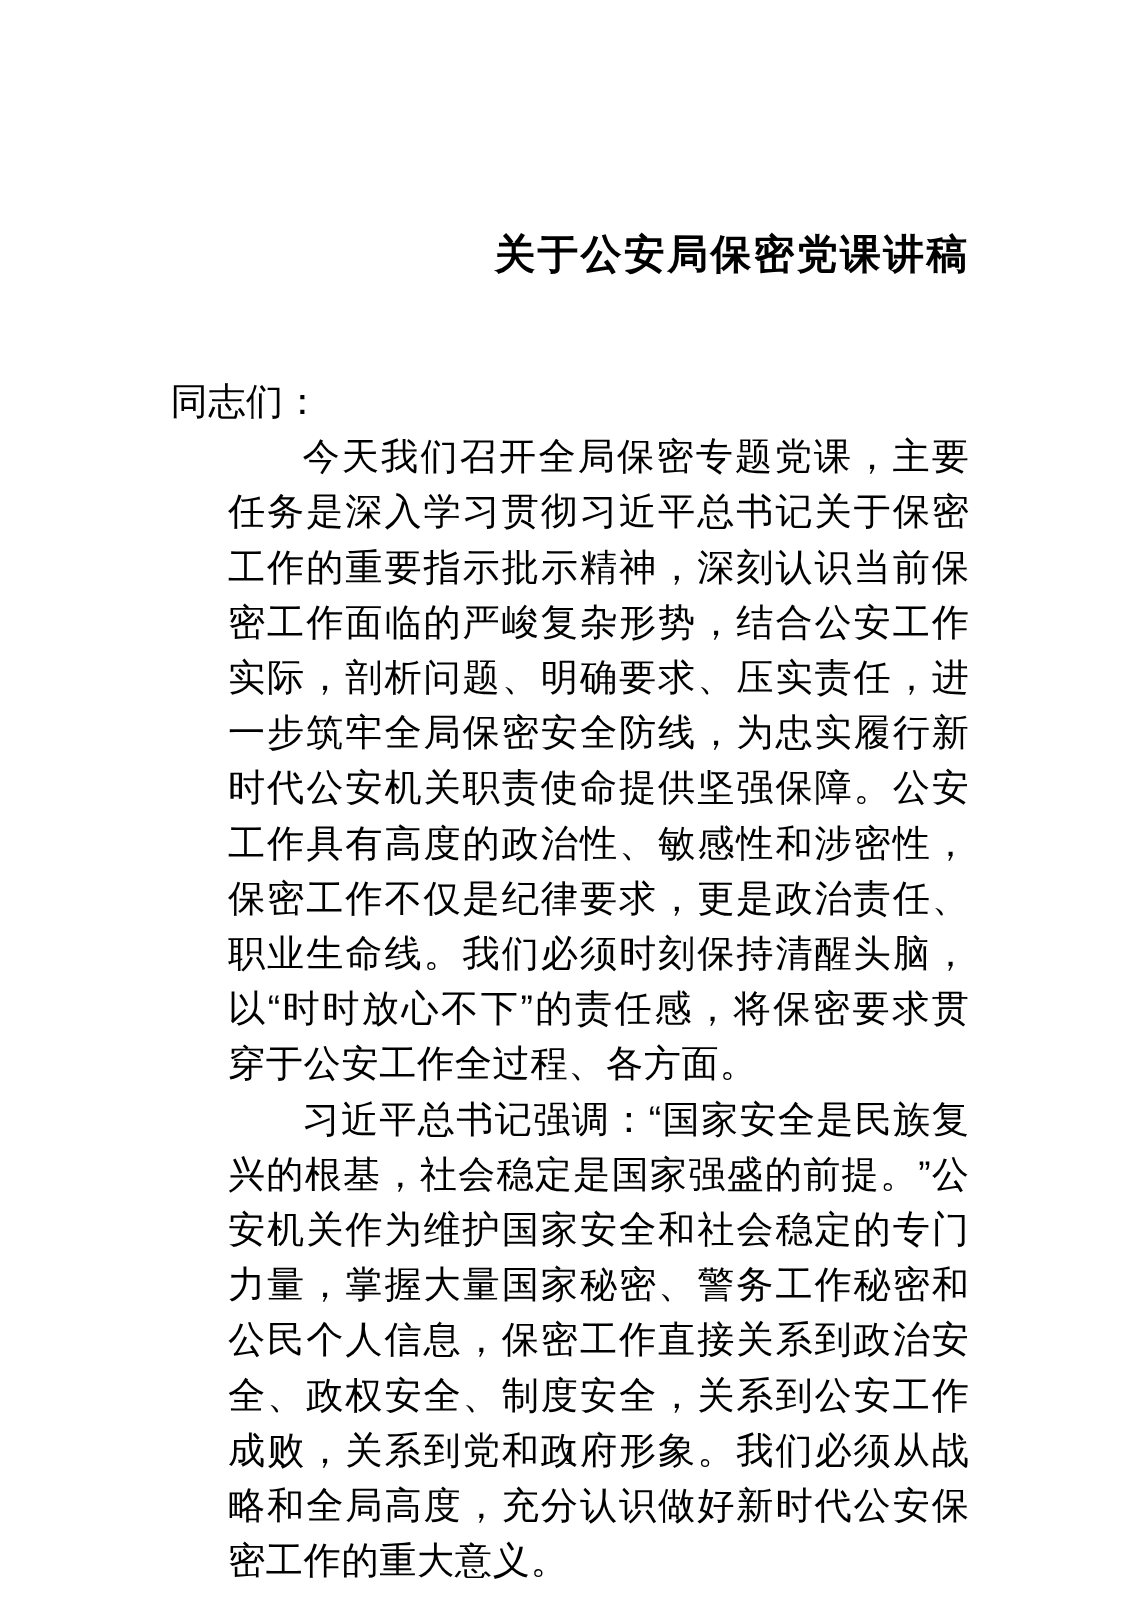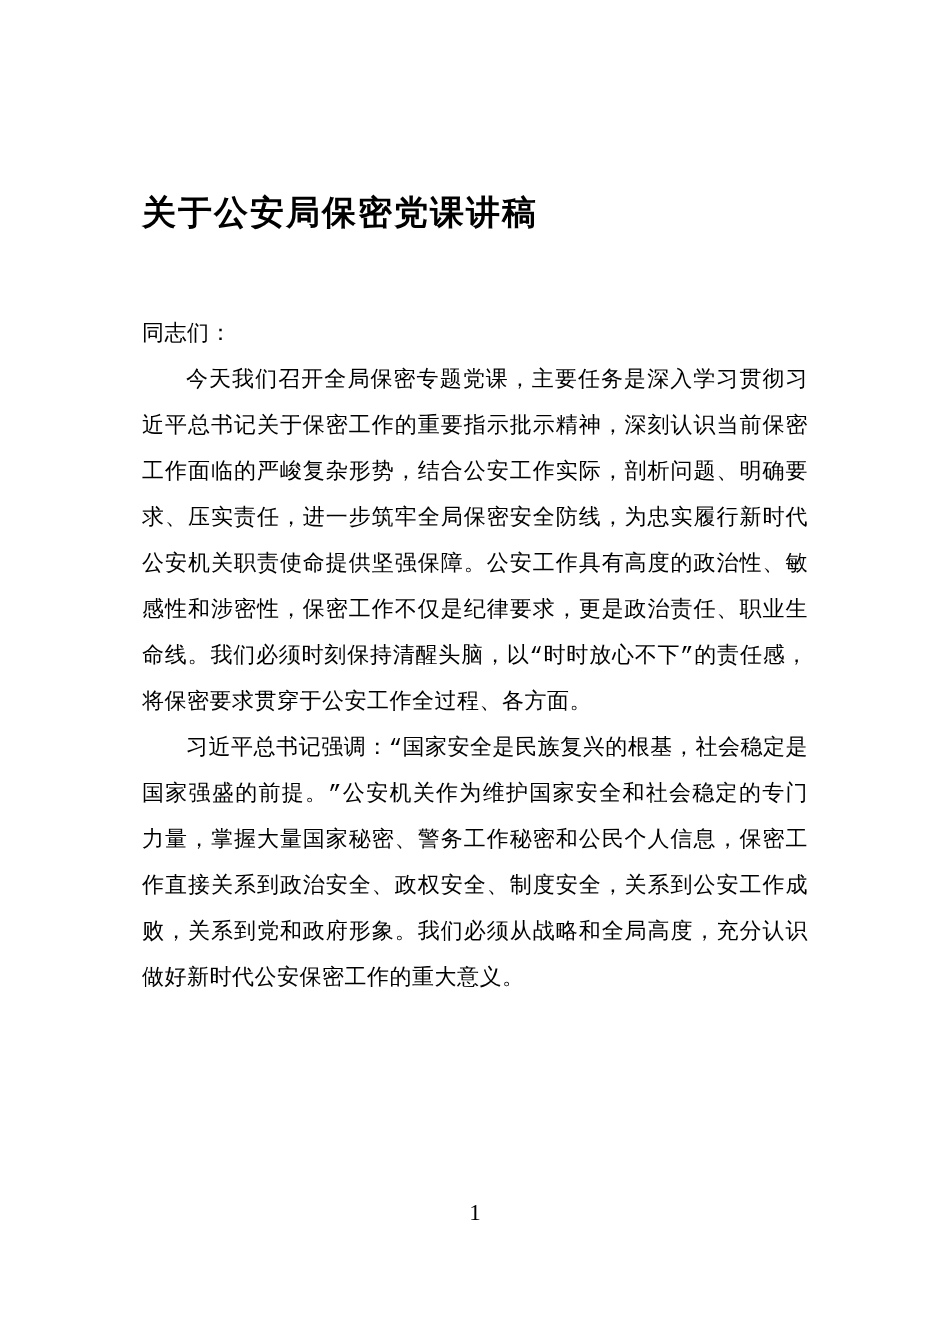--- a/index.html
+++ b/index.html
@@ -16,46 +16,47 @@
     overflow: hidden;
   }
   .page {
     width: 950px;
     height: 1344px;
     box-sizing: border-box;
     padding: 0 142px;
     position: relative;
   }
   .doc-title {
-    text-align: left;
+    text-align: right;
     font-size: 34px;
     font-weight: bold;
     letter-spacing: 2px;
     margin: 0;
     padding-top: 190px;
     line-height: 1.3;
     font-family: "DejaVu Serif", "Liberation Serif", serif;
   }
   .body-block {
     margin-top: 78px;
   }
   p.para {
-    font-size: 22px;
+    font-size: 31px;
     line-height: 46px;
     margin: 0;
     text-align: justify;
     text-justify: inter-ideograph;
     letter-spacing: 0.5px;
-    font-family: Liberation Mono, monospace;
+    font-family: Liberation Sans, sans-serif;
   }
   p.salutation {
     text-indent: 0;
   }
   p.indent {
     text-indent: 2em;
+    margin-left: 48px;
   }
   p.heading {
     text-indent: 2em;
     font-weight: bold;
   }
   .page-number {
     position: absolute;
     bottom: 118px;
     left: 0;
     width: 950px;

